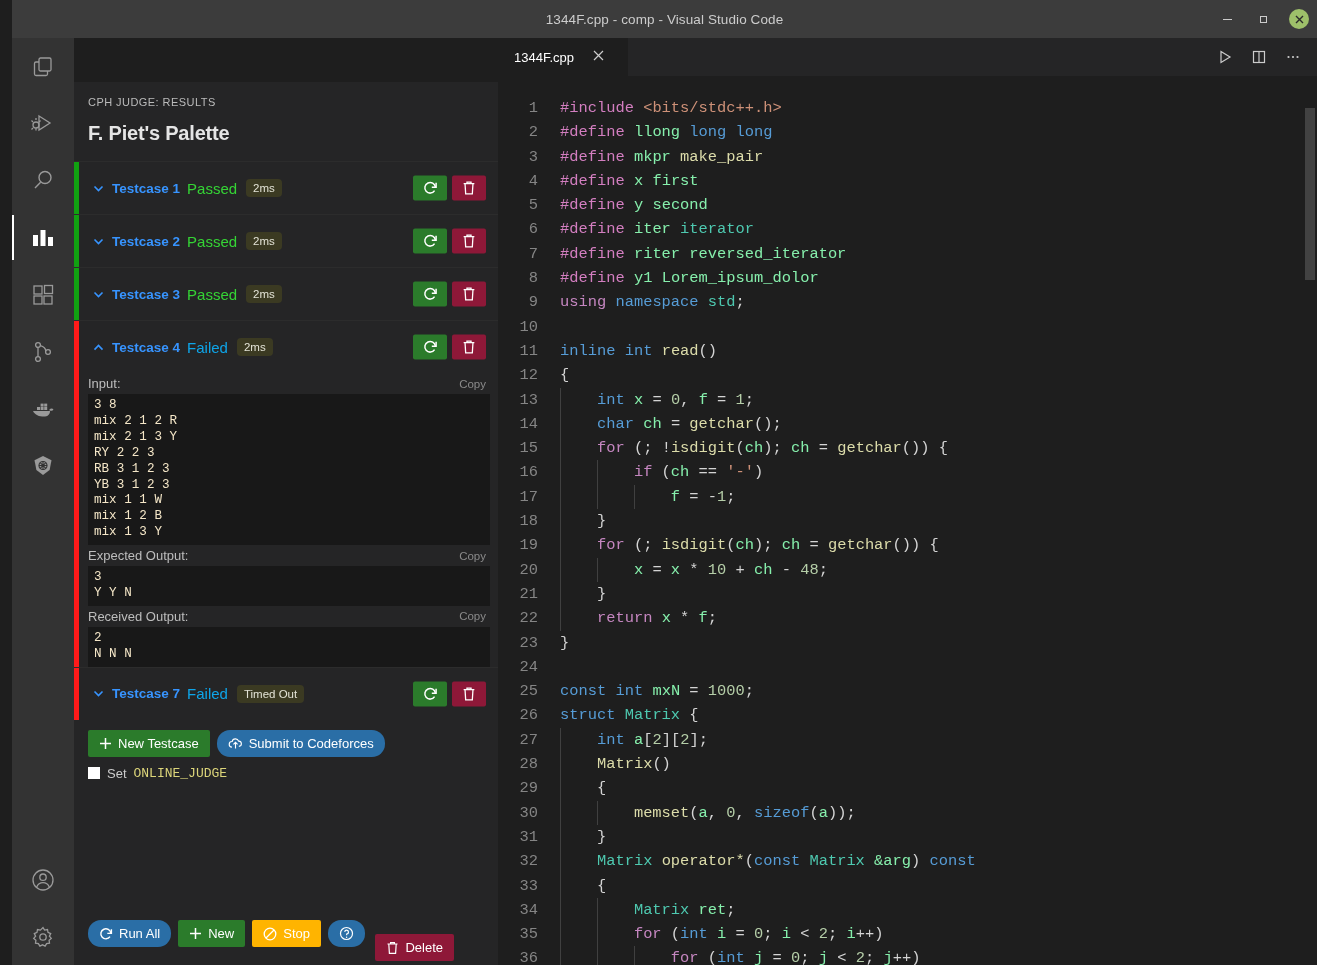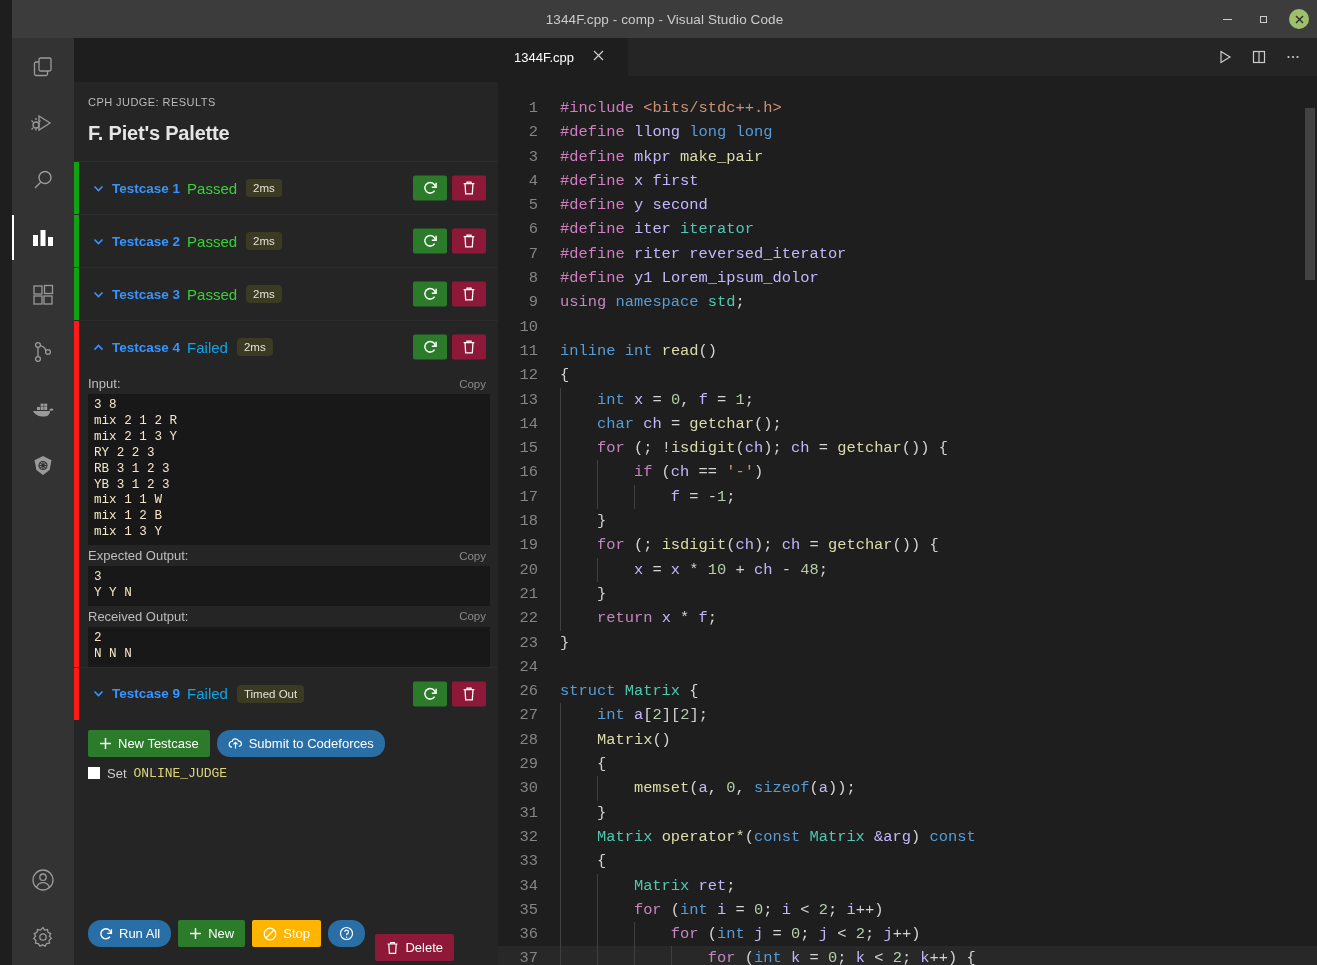--- a/index.html
+++ b/index.html
@@ -79,21 +79,21 @@
   .lnum { width:62px; flex:0 0 62px; text-align:right; padding-right:22px; color:#858585; }
   .ctext { position:relative; color:#d4d4d4; }
   .guide { position:absolute; top:0; bottom:0; width:1px; background:#404040; }
 
   .tok-pp   { color:#d37ec0; }
   .tok-str  { color:#ce9178; }
   .tok-kw   { color:#569cd6; }
   .tok-kw2  { color:#c586c0; }
   .tok-type { color:#4ec9b0; }
   .tok-fn   { color:#dcdcaa; }
-  .tok-var  { color:#c4b5fd; }
+  .tok-var  { color:#86efac; }
   .tok-num  { color:#b5cea8; }
   .tok-pun  { color:#d4d4d4; }
 
   .vscroll { position:absolute; right:0; top:0; width:14px; bottom:0; }
   .vthumb { position:absolute; right:2px; background:#424242; width:10px; }
 </style>
 </head>
 <body>
 
 <div id="app">
@@ -356,21 +356,21 @@
             </div>
           </div>
           <div class="tc">
             <div class="tc-strip" style="background:#ff1a1a"></div>
             <div class="tc-head">
               <span class="chev">
                 <svg width="13" height="13" viewBox="0 0 13 13" fill="none" stroke="#3794ff" stroke-width="1.6">
                   <path d="M2.5 4.5 L6.5 8.6 L10.5 4.5"></path>
                 </svg>
               </span>
-              <span class="tc-name">Testcase 9</span>
+              <span class="tc-name">Testcase 7</span>
               <span class="tc-status st-fail">Failed</span>
               <span class="tc-pill">Timed Out</span>
               <span class="tc-actions">
                 <span class="sq-btn sq-green">
                   <svg width="15" height="15" viewBox="0 0 15 15" fill="none" stroke="#ffffff" stroke-width="1.5">
                     <path d="M12.4 6.6 A5.3 5.3 0 1 0 11.6 10.2"></path>
                     <path d="M13.1 2.3 V6.8 H8.8"></path>
                   </svg>
                 </span>
                 <span class="sq-btn sq-red">
@@ -495,20 +495,21 @@
             <div class="cline"><span class="lnum">15</span><span class="ctext"><span class="guide" style="left: 0px;"></span><span class="tok-pun">    </span><span class="tok-kw2">for</span><span class="tok-pun"> (; </span><span class="tok-pun">!</span><span class="tok-fn">isdigit</span><span class="tok-pun">(</span><span class="tok-var">ch</span><span class="tok-pun">); </span><span class="tok-var">ch</span><span class="tok-pun"> = </span><span class="tok-fn">getchar</span><span class="tok-pun">()) {</span></span></div>
             <div class="cline"><span class="lnum">16</span><span class="ctext"><span class="guide" style="left: 0px;"></span><span class="guide" style="left: 37px;"></span><span class="tok-pun">        </span><span class="tok-kw2">if</span><span class="tok-pun"> (</span><span class="tok-var">ch</span><span class="tok-pun"> == </span><span class="tok-str">'-'</span><span class="tok-pun">)</span></span></div>
             <div class="cline"><span class="lnum">17</span><span class="ctext"><span class="guide" style="left: 0px;"></span><span class="guide" style="left: 37px;"></span><span class="guide" style="left: 74px;"></span><span class="tok-pun">            </span><span class="tok-var">f</span><span class="tok-pun"> = </span><span class="tok-pun">-</span><span class="tok-num">1</span><span class="tok-pun">;</span></span></div>
             <div class="cline"><span class="lnum">18</span><span class="ctext"><span class="guide" style="left: 0px;"></span><span class="tok-pun">    </span><span class="tok-pun">}</span></span></div>
             <div class="cline"><span class="lnum">19</span><span class="ctext"><span class="guide" style="left: 0px;"></span><span class="tok-pun">    </span><span class="tok-kw2">for</span><span class="tok-pun"> (; </span><span class="tok-fn">isdigit</span><span class="tok-pun">(</span><span class="tok-var">ch</span><span class="tok-pun">); </span><span class="tok-var">ch</span><span class="tok-pun"> = </span><span class="tok-fn">getchar</span><span class="tok-pun">()) {</span></span></div>
             <div class="cline"><span class="lnum">20</span><span class="ctext"><span class="guide" style="left: 0px;"></span><span class="guide" style="left: 37px;"></span><span class="tok-pun">        </span><span class="tok-var">x</span><span class="tok-pun"> = </span><span class="tok-var">x</span><span class="tok-pun"> * </span><span class="tok-num">10</span><span class="tok-pun"> + </span><span class="tok-var">ch</span><span class="tok-pun"> - </span><span class="tok-num">48</span><span class="tok-pun">;</span></span></div>
             <div class="cline"><span class="lnum">21</span><span class="ctext"><span class="guide" style="left: 0px;"></span><span class="tok-pun">    </span><span class="tok-pun">}</span></span></div>
             <div class="cline"><span class="lnum">22</span><span class="ctext"><span class="guide" style="left: 0px;"></span><span class="tok-pun">    </span><span class="tok-kw2">return</span><span class="tok-pun"> </span><span class="tok-var">x</span><span class="tok-pun"> * </span><span class="tok-var">f</span><span class="tok-pun">;</span></span></div>
             <div class="cline"><span class="lnum">23</span><span class="ctext"><span class="tok-pun">}</span></span></div>
             <div class="cline"><span class="lnum">24</span><span class="ctext"></span></div>
+            <div class="cline"><span class="lnum">25</span><span class="ctext"><span class="tok-kw">const</span><span class="tok-pun"> </span><span class="tok-kw">int</span><span class="tok-pun"> </span><span class="tok-var">mxN</span><span class="tok-pun"> = </span><span class="tok-num">1000</span><span class="tok-pun">;</span></span></div>
             <div class="cline"><span class="lnum">26</span><span class="ctext"><span class="tok-kw">struct</span><span class="tok-pun"> </span><span class="tok-type">Matrix</span><span class="tok-pun"> {</span></span></div>
             <div class="cline"><span class="lnum">27</span><span class="ctext"><span class="guide" style="left: 0px;"></span><span class="tok-pun">    </span><span class="tok-kw">int</span><span class="tok-pun"> </span><span class="tok-var">a</span><span class="tok-pun">[</span><span class="tok-num">2</span><span class="tok-pun">][</span><span class="tok-num">2</span><span class="tok-pun">];</span></span></div>
             <div class="cline"><span class="lnum">28</span><span class="ctext"><span class="guide" style="left: 0px;"></span><span class="tok-pun">    </span><span class="tok-fn">Matrix</span><span class="tok-pun">()</span></span></div>
             <div class="cline"><span class="lnum">29</span><span class="ctext"><span class="guide" style="left: 0px;"></span><span class="tok-pun">    </span><span class="tok-pun">{</span></span></div>
             <div class="cline"><span class="lnum">30</span><span class="ctext"><span class="guide" style="left: 0px;"></span><span class="guide" style="left: 37px;"></span><span class="tok-pun">        </span><span class="tok-fn">memset</span><span class="tok-pun">(</span><span class="tok-var">a</span><span class="tok-pun">, </span><span class="tok-num">0</span><span class="tok-pun">, </span><span class="tok-kw">sizeof</span><span class="tok-pun">(</span><span class="tok-var">a</span><span class="tok-pun">));</span></span></div>
             <div class="cline"><span class="lnum">31</span><span class="ctext"><span class="guide" style="left: 0px;"></span><span class="tok-pun">    </span><span class="tok-pun">}</span></span></div>
             <div class="cline"><span class="lnum">32</span><span class="ctext"><span class="guide" style="left: 0px;"></span><span class="tok-pun">    </span><span class="tok-type">Matrix</span><span class="tok-pun"> </span><span class="tok-fn">operator*</span><span class="tok-pun">(</span><span class="tok-kw">const</span><span class="tok-pun"> </span><span class="tok-type">Matrix</span><span class="tok-pun"> </span><span class="tok-var">&amp;arg</span><span class="tok-pun">) </span><span class="tok-kw">const</span></span></div>
             <div class="cline"><span class="lnum">33</span><span class="ctext"><span class="guide" style="left: 0px;"></span><span class="tok-pun">    </span><span class="tok-pun">{</span></span></div>
             <div class="cline"><span class="lnum">34</span><span class="ctext"><span class="guide" style="left: 0px;"></span><span class="guide" style="left: 37px;"></span><span class="tok-pun">        </span><span class="tok-type">Matrix</span><span class="tok-pun"> </span><span class="tok-var">ret</span><span class="tok-pun">;</span></span></div>
             <div class="cline"><span class="lnum">35</span><span class="ctext"><span class="guide" style="left: 0px;"></span><span class="guide" style="left: 37px;"></span><span class="tok-pun">        </span><span class="tok-kw2">for</span><span class="tok-pun"> (</span><span class="tok-kw">int</span><span class="tok-pun"> </span><span class="tok-var">i</span><span class="tok-pun"> = </span><span class="tok-num">0</span><span class="tok-pun">; </span><span class="tok-var">i</span><span class="tok-pun"> &lt; </span><span class="tok-num">2</span><span class="tok-pun">; </span><span class="tok-var">i</span><span class="tok-pun">++)</span></span></div>

